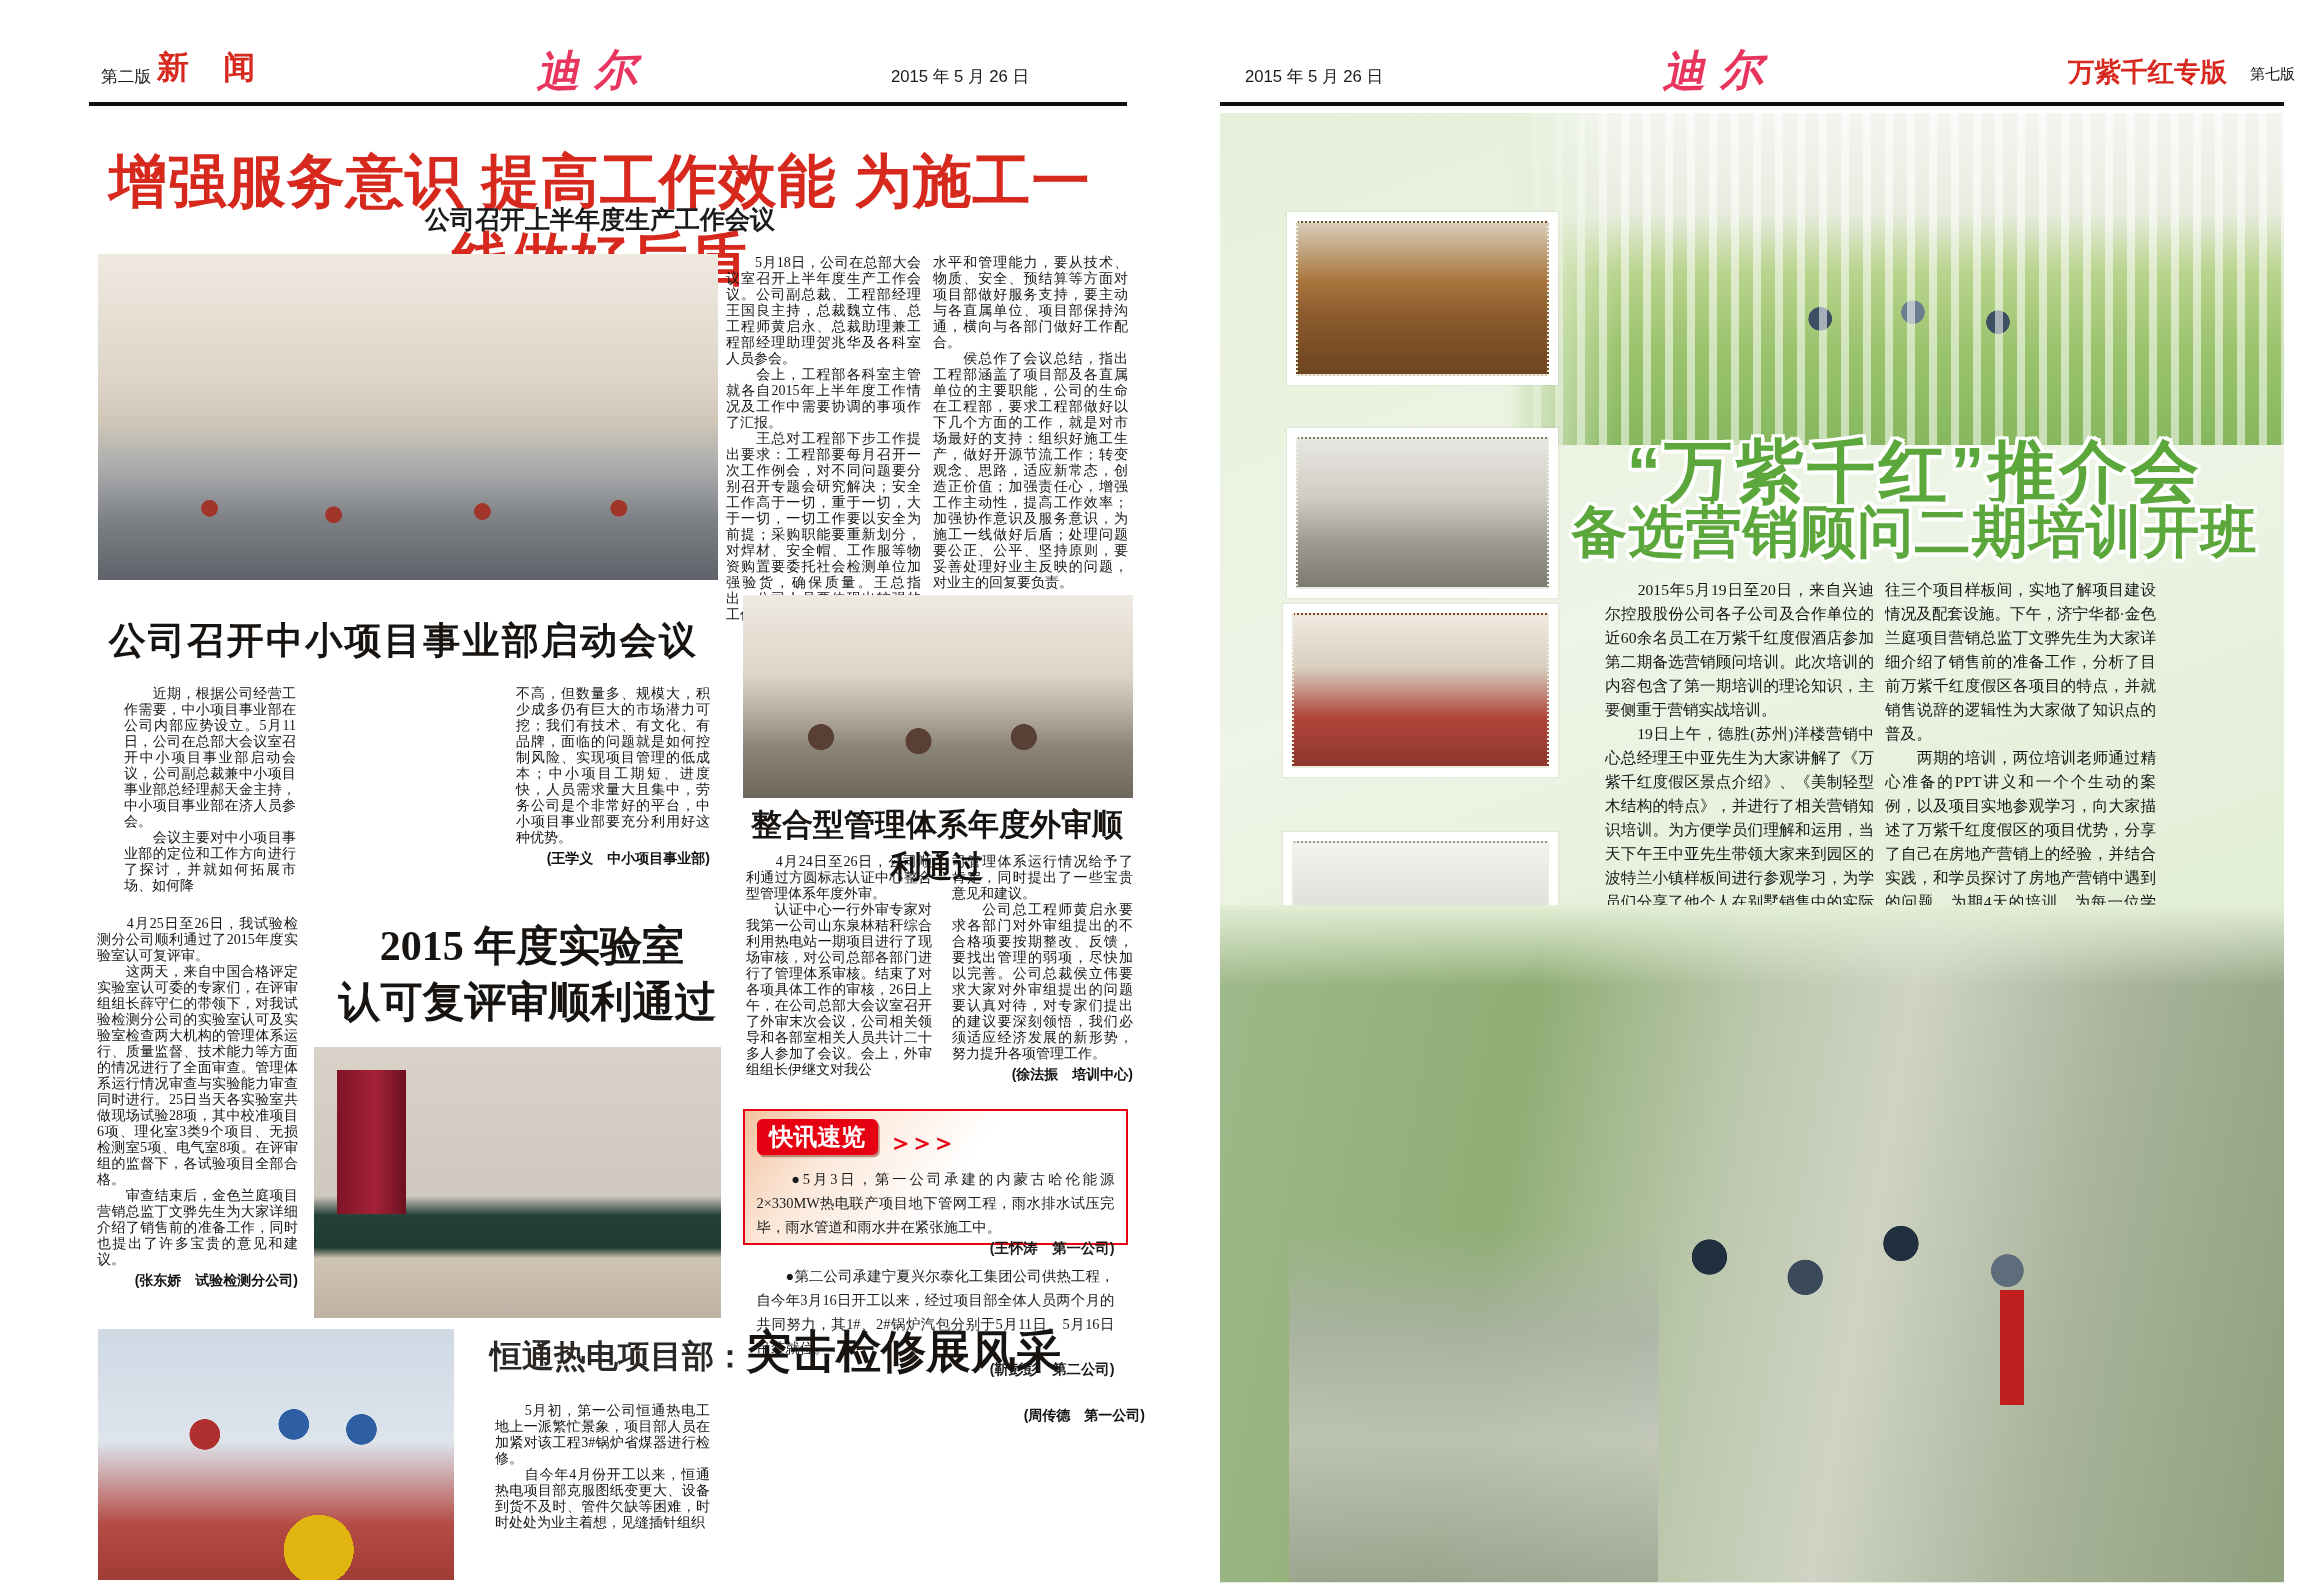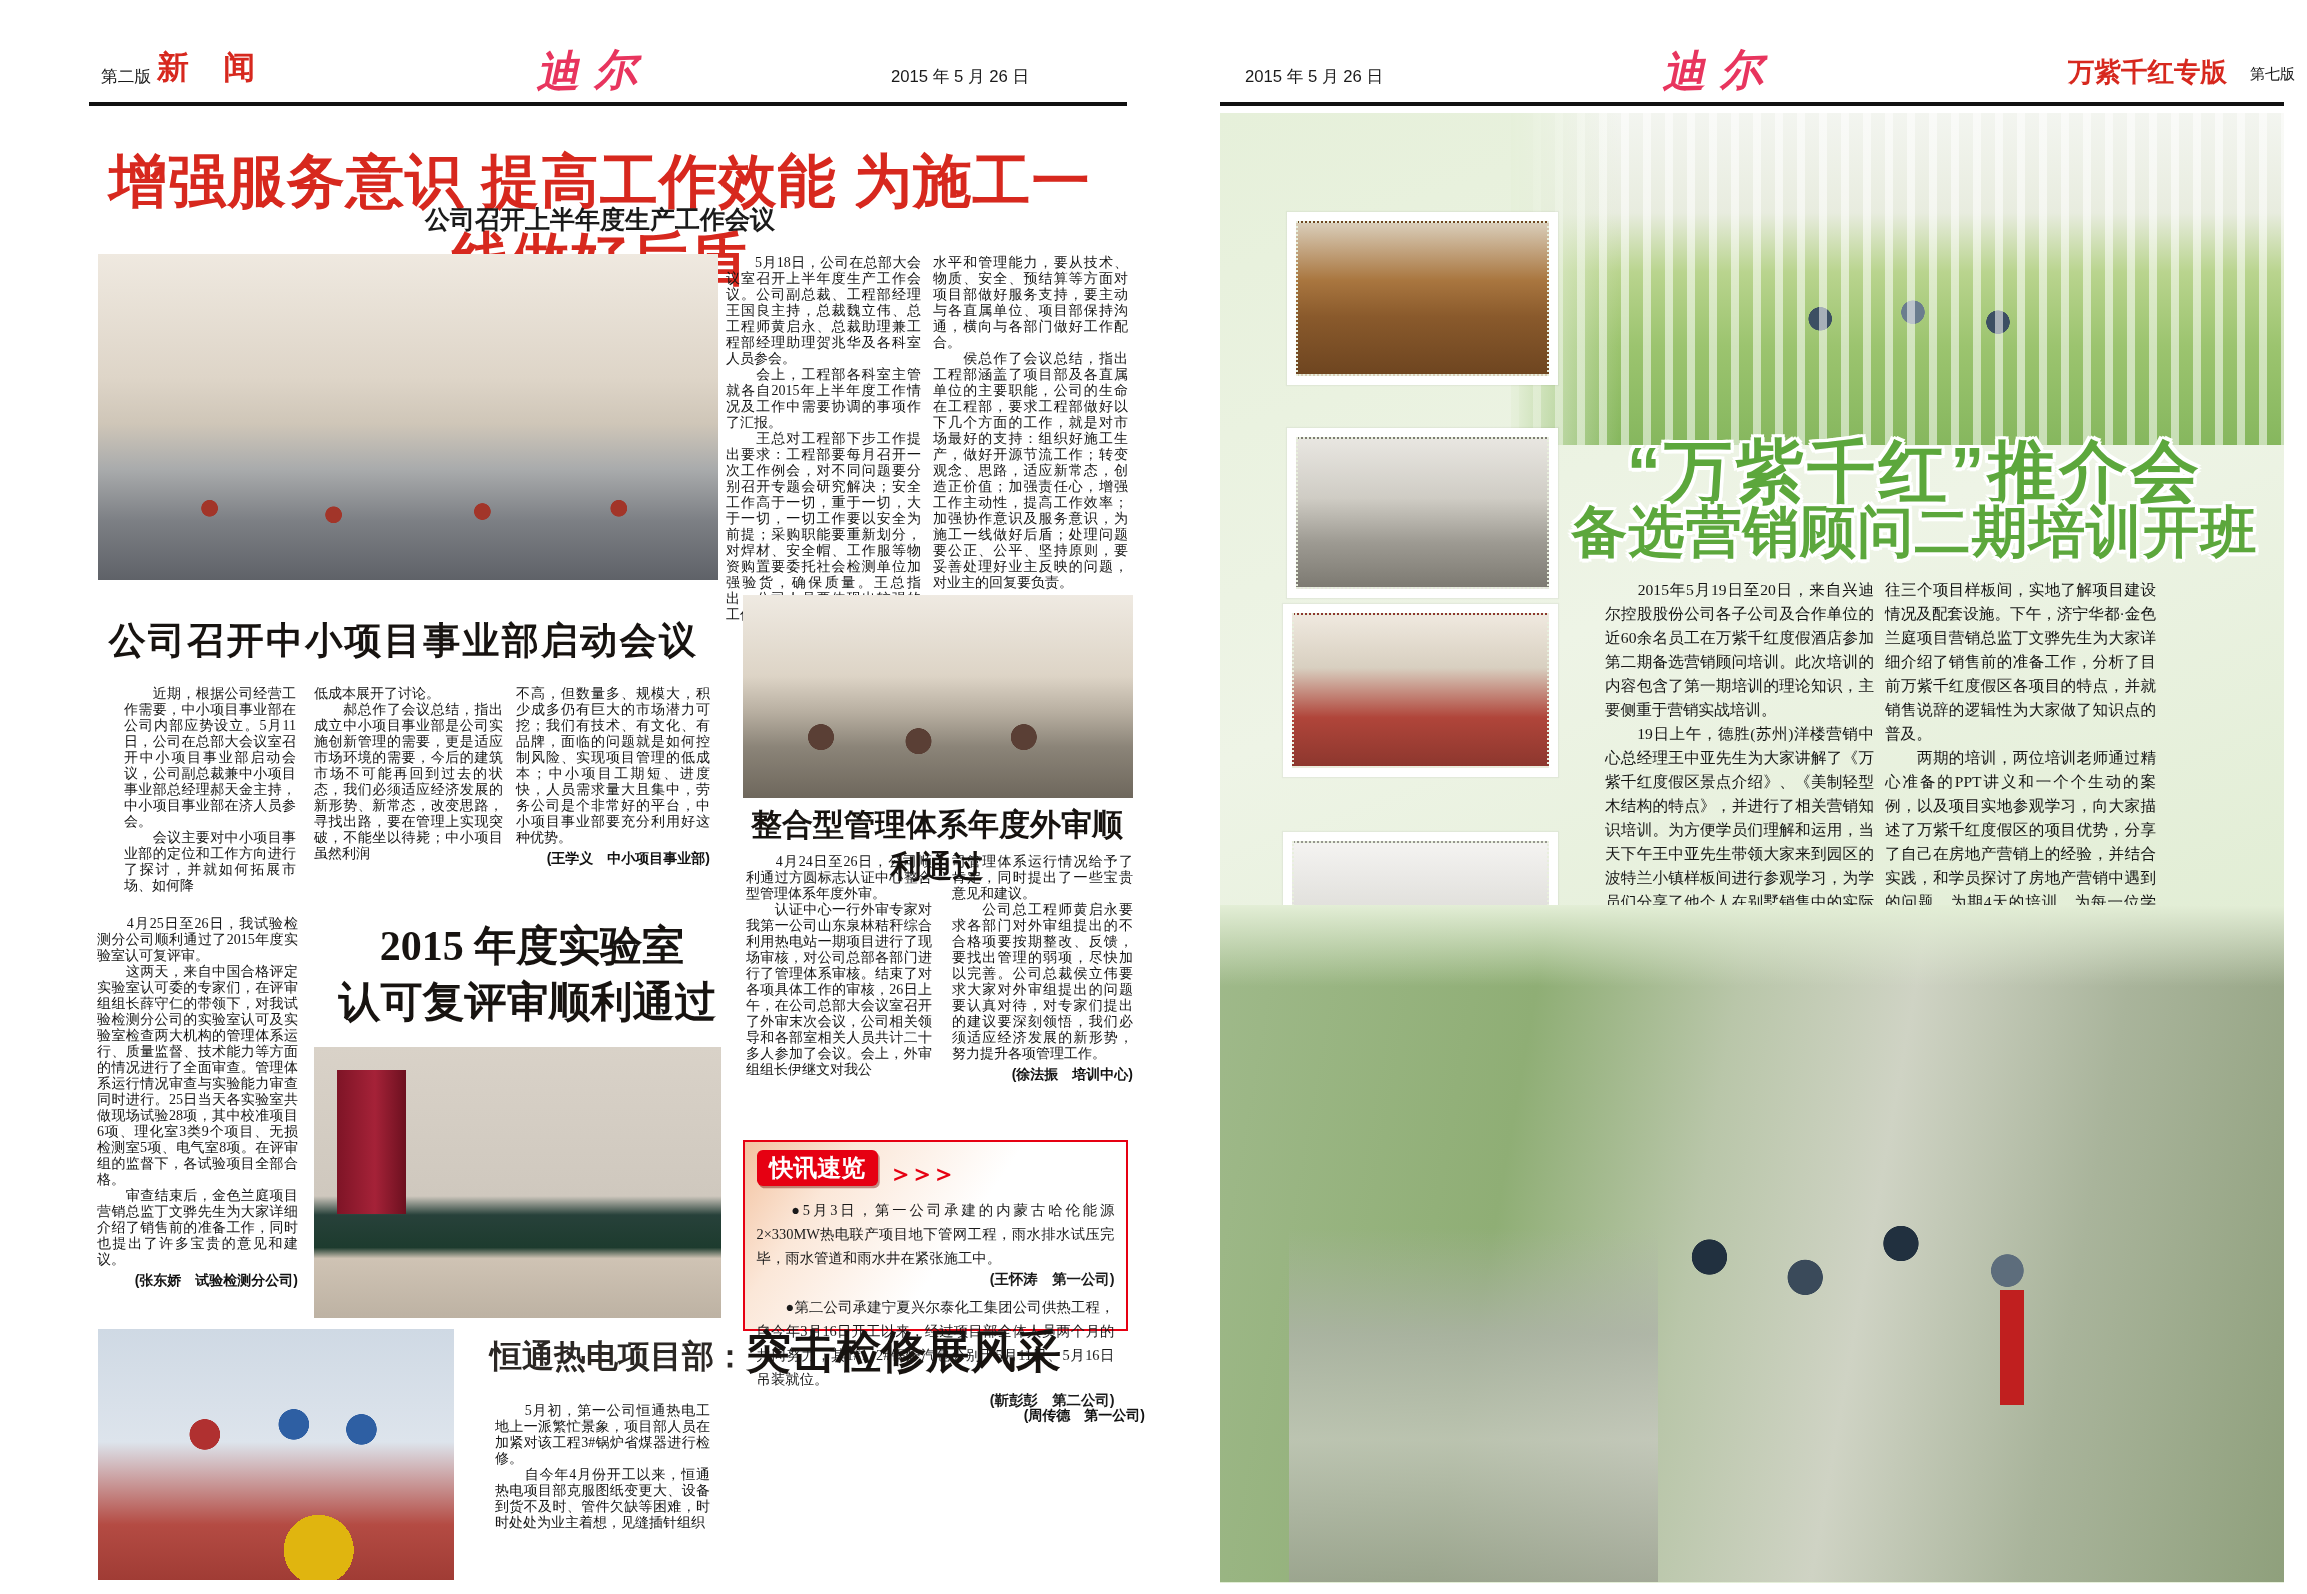--- a/index.html
+++ b/index.html
@@ -65,22 +65,20 @@
 　　王总对工程部下步工作提出要求：工程部要每月召开一次工作例会，对不同问题要分别召开专题会研究解决；安全工作高于一切，重于一切，大于一切，一切工作要以安全为前提；采购职能要重新划分，对焊材、安全帽、工作服等物资购置要委托社会检测单位加强验货，确保质量。王总指出，公司人员要体现出较强的工作</div>
     <div class="abs" style="left:933px;top:255px;width:195px;height:335px;">
       <div class="body-text">水平和管理能力，要从技术、物质、安全、预结算等方面对项目部做好服务支持，要主动与各直属单位、项目部保持沟通，横向与各部门做好工作配合。
 　　侯总作了会议总结，指出工程部涵盖了项目部及各直属单位的主要职能，公司的生命在工程部，要求工程部做好以下几个方面的工作，就是对市场最好的支持：组织好施工生产，做好开源节流工作；转变观念、思路，适应新常态，创造正价值；加强责任心，增强工作主动性，提高工作效率；加强协作意识及服务意识，为施工一线做好后盾；处理问题要公正、公平、坚持原则，要妥善处理好业主反映的问题，对业主的回复要负责。</div>
       <span class="byline">(陈欣　工程部)</span>
     </div>
 
     <div class="abs serif-head center" style="left:98px;top:616px;width:611px;font-size:37px;letter-spacing:2.3px;">公司召开中小项目事业部启动会议</div>
     <div class="abs body-text" style="left:124px;top:686px;width:172px;height:242px;">　　近期，根据公司经营工作需要，中小项目事业部在公司内部应势设立。5月11日，公司在总部大会议室召开中小项目事业部启动会议，公司副总裁兼中小项目事业部总经理郝天金主持，中小项目事业部在济人员参会。
 　　会议主要对中小项目事业部的定位和工作方向进行了探讨，并就如何拓展市场、如何降</div>
-    <div class="abs body-text" style="left:314px;top:686px;width:189px;height:242px;">低成本展开了讨论。
-　　郝总作了会议总结，指出成立中小项目事业部是公司实施创新管理的需要，更是适应市场环境的需要，今后的建筑市场不可能再回到过去的状态，我们必须适应经济发展的新形势、新常态，改变思路，寻找出路，要在管理上实现突破，不能坐以待毙；中小项目虽然利润</div>
     <div class="abs" style="left:516px;top:686px;width:194px;height:242px;">
       <div class="body-text">不高，但数量多、规模大，积少成多仍有巨大的市场潜力可挖；我们有技术、有文化、有品牌，面临的问题就是如何控制风险、实现项目管理的低成本；中小项目工期短、进度快，人员需求量大且集中，劳务公司是个非常好的平台，中小项目事业部要充分利用好这种优势。</div>
       <span class="byline">(王学义　中小项目事业部)</span>
     </div>
 
     <div class="abs" style="left:97px;top:916px;width:201px;height:277px;">
       <div class="body-text">　　4月25日至26日，我试验检测分公司顺利通过了2015年度实验室认可复评审。
 　　这两天，来自中国合格评定实验室认可委的专家们，在评审组组长薛守仁的带领下，对我试验检测分公司的实验室认可及实验室检查两大机构的管理体系运行、质量监督、技术能力等方面的情况进行了全面审查。管理体系运行情况审查与实验能力审查同时进行。25日当天各实验室共做现场试验28项，其中校准项目6项、理化室3类9个项目、无损检测室5项、电气室8项。在评审组的监督下，各试验项目全部合格。
 　　审查结束后，金色兰庭项目营销总监丁文骅先生为大家详细介绍了销售前的准备工作，同时也提出了许多宝贵的意见和建议。</div>
       <span class="byline">(张东娇　试验检测分公司)</span>
@@ -102,21 +100,21 @@
            linear-gradient(180deg,#efeae2 0%,#ddd4c6 40%,#b7aea0 58%,#8b8478 75%,#6e675c 100%);"></div>
     <div class="abs serif-head center" style="left:741px;top:804px;width:392px;font-size:31px;">整合型管理体系年度外审顺利通过</div>
     <div class="abs body-text" style="left:746px;top:854px;width:186px;height:236px;">　　4月24日至26日，公司顺利通过方圆标志认证中心整合型管理体系年度外审。
 　　认证中心一行外审专家对我第一公司山东泉林秸秆综合利用热电站一期项目进行了现场审核，对公司总部各部门进行了管理体系审核。结束了对各项具体工作的审核，26日上午，在公司总部大会议室召开了外审末次会议，公司相关领导和各部室相关人员共计二十多人参加了会议。会上，外审组组长伊继文对我公</div>
     <div class="abs" style="left:952px;top:854px;width:181px;height:236px;">
       <div class="body-text">司管理体系运行情况给予了肯定，同时提出了一些宝贵意见和建议。
 　　公司总工程师黄启永要求各部门对外审组提出的不合格项要按期整改、反馈，要找出管理的弱项，尽快加以完善。公司总裁侯立伟要求大家对外审组提出的问题要认真对待，对专家们提出的建议要深刻领悟，我们必须适应经济发展的新形势，努力提升各项管理工作。</div>
       <span class="byline">(徐法振　培训中心)</span>
     </div>
 
-    <div class="abs qn-box" style="left:743px;top:1140px;width:385px;height:191px;padding:8px 11.5px;box-sizing:border-box;">
+    <div class="abs qn-box" style="left:743px;top:1109px;width:385px;height:136px;padding:8px 11.5px;box-sizing:border-box;">
       <div>
         <span class="qn-badge">快讯速览</span>
         <span class="qn-arrows">＞＞＞</span>
       </div>
       <div class="qn-item" style="margin-top:8px;">　　●5月3日，第一公司承建的内蒙古哈伦能源2×330MW热电联产项目地下管网工程，雨水排水试压完毕，雨水管道和雨水井在紧张施工中。</div>
       <span class="qn-byline">(王怀涛　第一公司)</span>
       <div class="qn-item" style="margin-top:5.8px;">　　●第二公司承建宁夏兴尔泰化工集团公司供热工程，自今年3月16日开工以来，经过项目部全体人员两个月的共同努力，其1#、2#锅炉汽包分别于5月11日、5月16日吊装就位。</div>
       <span class="qn-byline">(靳彭彭　第二公司)</span>
     </div>
 

